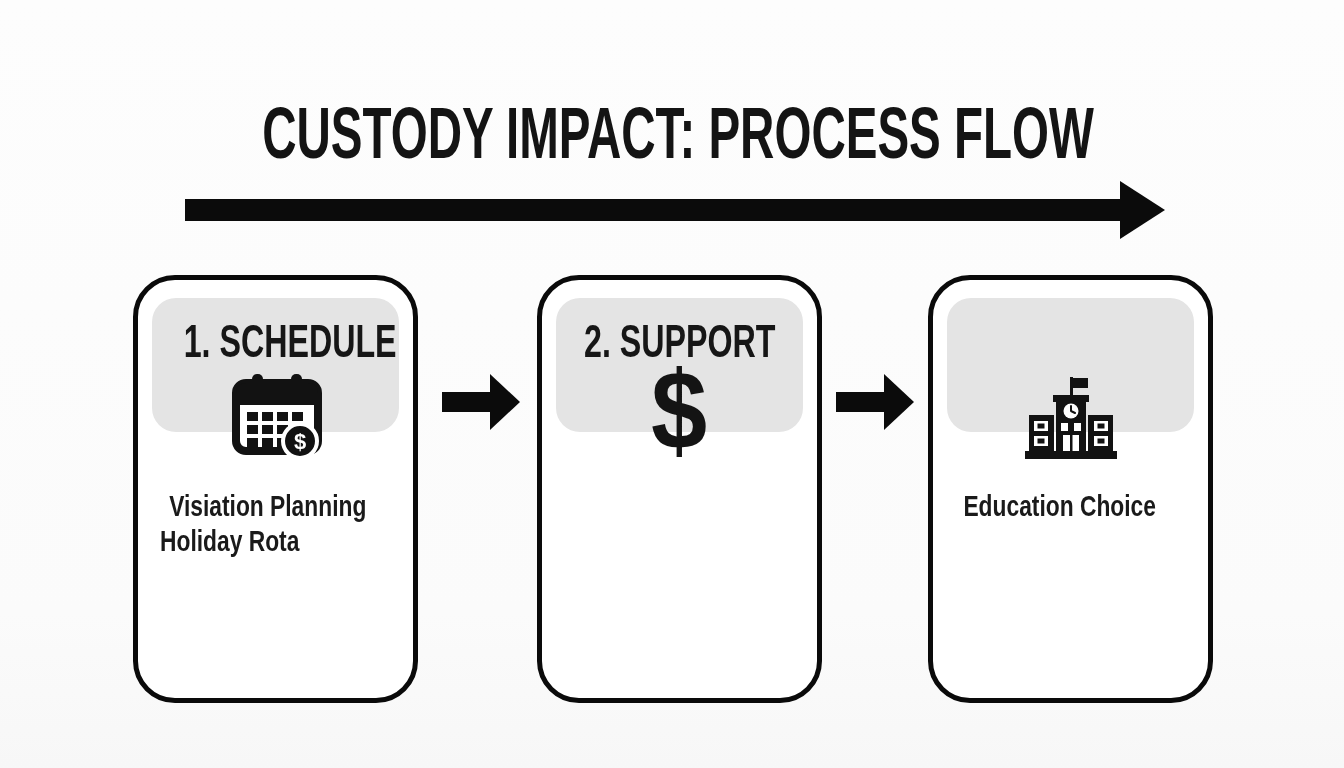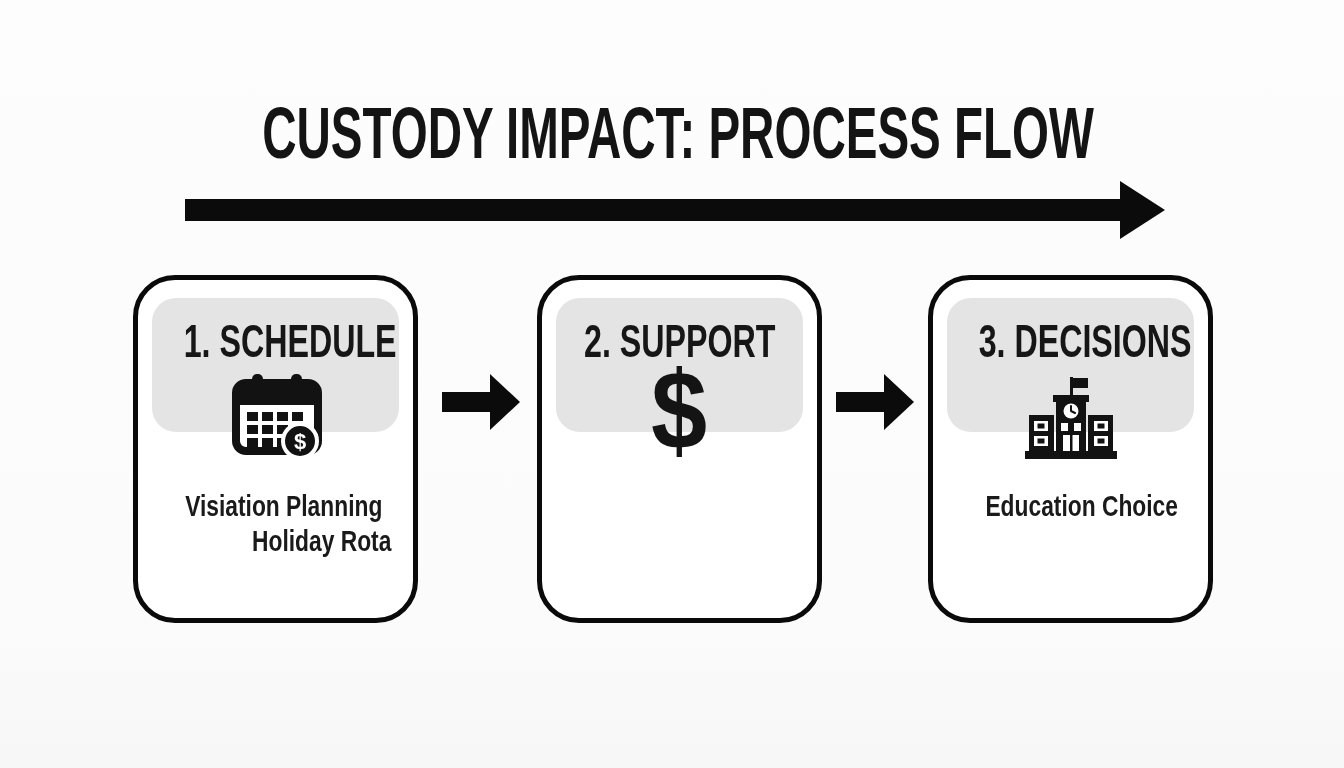--- a/index.html
+++ b/index.html
@@ -27,21 +27,21 @@
     position:absolute; left:185px; top:199px; width:938px; height:22px; background:#0b0b0b;
   }
   .flow-arrow .head {
     position:absolute; left:1120px; top:181px; width:0; height:0;
     border-top:29px solid transparent; border-bottom:29px solid transparent;
     border-left:45px solid #0b0b0b;
   }
 
   
   .box {
-    position:absolute; top:275px; width:285px; height:348px;
+    position:absolute; top:275px; width:285px; height:428px;
     background:#ffffff; border:5px solid #0a0a0a; border-radius:42px;
   }
   .box-1 { left:133px; }
   .box-2 { left:537px;text-decoration:underline; }
   .box-3 { left:928px; }
 
   .box-header {
     position:absolute; left:14px; right:14px; top:18px; height:134px;
     background:#e4e4e4; border-radius:24px;
   }
@@ -57,21 +57,21 @@
     width:96px; height:90px; display:flex; align-items:center; justify-content:center;
   }
   .dollar-glyph {
     position:absolute; left:0; right:0; top:58px;
     text-align:center; font-size:112px; font-weight:700; color:#141414; line-height:1.3;
   }
   .squeeze-d { display:inline-block; transform:scaleX(0.9); transform-origin:center; }
 
   .box-lines {
     position:absolute; left:0; right:0; top:208px;
-    text-align:right; font-size:30px; font-weight:700; color:#1a1a1a; line-height:35px;
+    text-align:left; font-size:30px; font-weight:700; color:#1a1a1a; line-height:35px;
     white-space:nowrap;
   }
   .squeeze-s { display:inline-block; transform:scaleX(0.76); transform-origin:center; }
 
   
   .mini-arrow { position:absolute; top:0; left:0; }
   .mini-arrow .m-shaft { position:absolute; width:48px; height:20px; background:#0b0b0b; top:392px; }
   .mini-arrow .m-head  { position:absolute; width:0; height:0; top:374px;
     border-top:28px solid transparent; border-bottom:28px solid transparent;
     border-left:30px solid #0b0b0b; }
@@ -148,23 +148,20 @@
     </div>
   </div>
 
   <div class="mini-arrow a2">
     <div class="m-shaft"></div>
     <div class="m-head"></div>
   </div>
 
   <div class="box box-3">
     <div class="box-header"></div>
-    <div class="box-title">
-      <span class="squeeze-h">3. DECISIONS</span>
-    </div>
     <div class="box-icon">
       <svg width="96" height="90" viewBox="0 0 96 90">
         <g fill="#121212">
 
           <rect x="47" y="4" width="3" height="20"></rect>
           <rect x="50" y="5" width="15" height="10"></rect>
 
           <rect x="30" y="22" width="36" height="7"></rect>
           <rect x="33" y="29" width="30" height="49"></rect>
 

